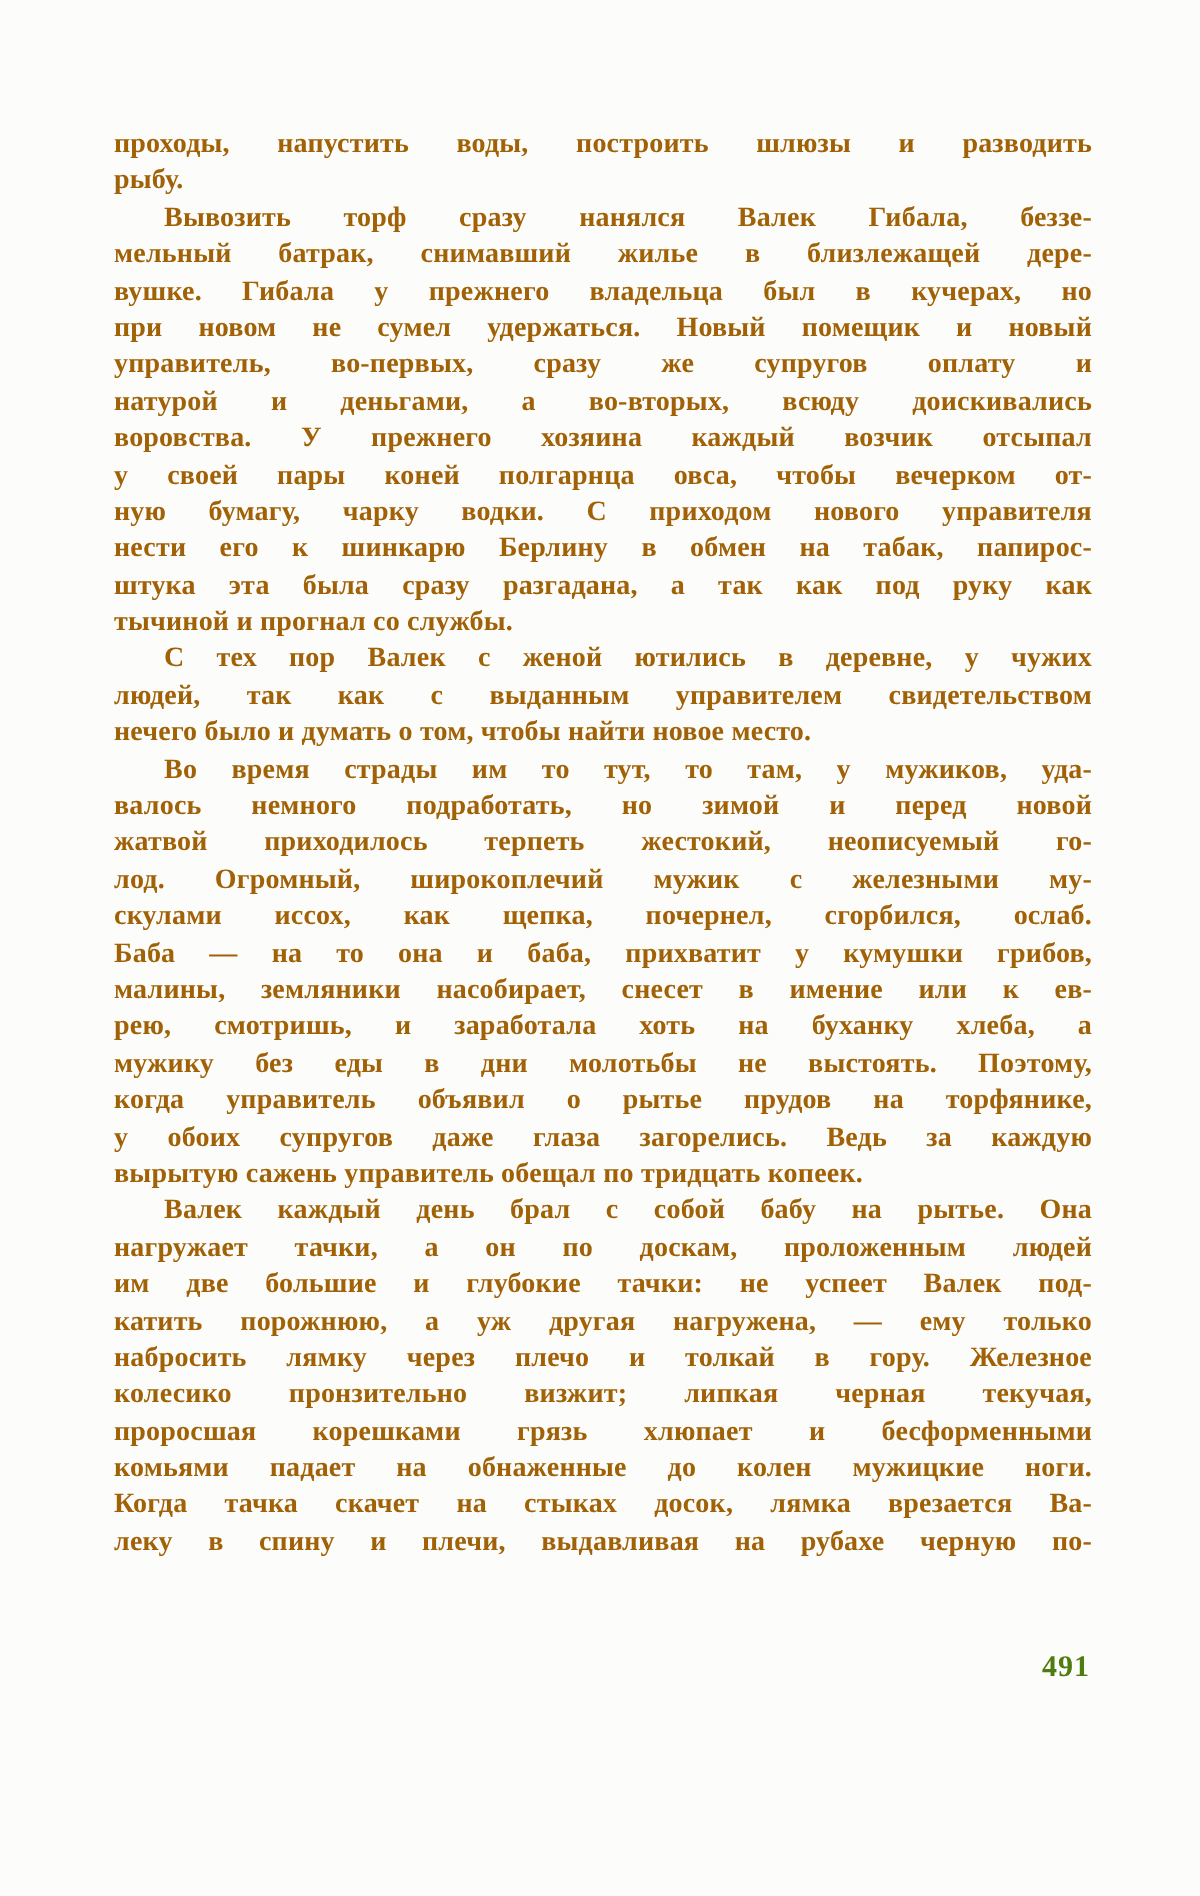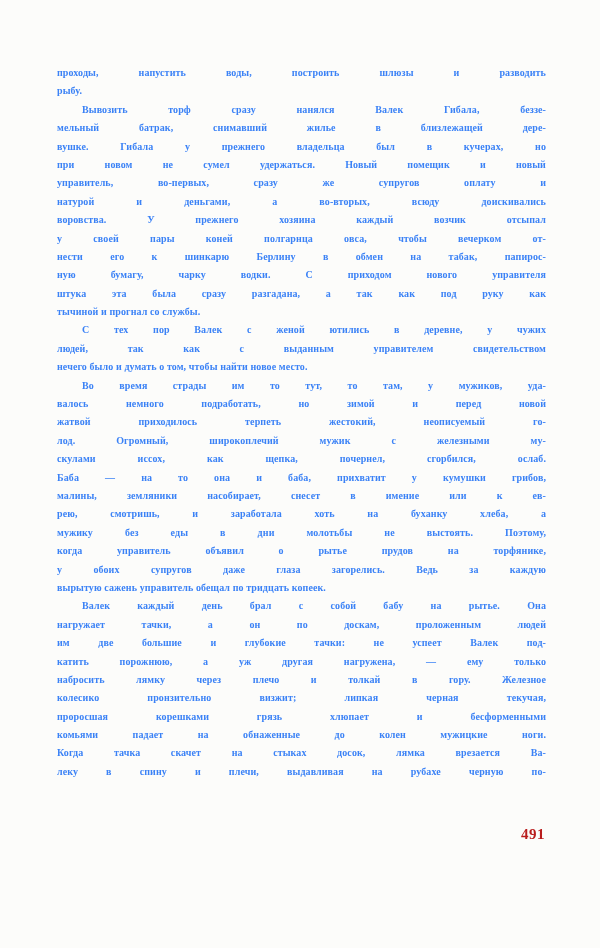--- a/index.html
+++ b/index.html
@@ -15,64 +15,64 @@
     overflow: hidden;
     font-family: "Liberation Serif", "DejaVu Serif", serif;
   }
   .text-block {
     position: absolute;
     left: 57px;
     top: 64px;
     width: 489px;
   }
   .line {
-    font-size: 10px;
+    font-size: 14px;
     font-weight: 700;
     line-height: 18.4px;
     height: 18.4px;
-    color: #3b82f6;
+    color: #a16207;
     text-align: justify;
     text-align-last: justify;
     letter-spacing: 0.1px;
     white-space: normal;
     overflow: hidden;
   }
   .line.indent {
     text-indent: 25px;
   }
   .line.last {
     text-align-last: left;
   }
   .page-number {
     position: absolute;
     top: 826px;
     right: 55px;
     font-size: 15px;
     font-weight: 700;
-    color: #b91c1c;
+    color: #4d7c0f;
     letter-spacing: 0.5px;
   }
 </style>
 </head>
 <body>
 
 <div class="scan-page">
   <div class="text-block">
       <div class="line">проходы, напустить воды, построить шлюзы и разводить</div>
       <div class="line last">рыбу.</div>
       <div class="line indent">Вывозить торф сразу нанялся Валек Гибала, беззе-</div>
       <div class="line">мельный батрак, снимавший жилье в близлежащей дере-</div>
       <div class="line">вушке. Гибала у прежнего владельца был в кучерах, но</div>
       <div class="line">при новом не сумел удержаться. Новый помещик и новый</div>
       <div class="line">управитель, во-первых, сразу же супругов оплату и</div>
       <div class="line">натурой и деньгами, а во-вторых, всюду доискивались</div>
       <div class="line">воровства. У прежнего хозяина каждый возчик отсыпал</div>
       <div class="line">у своей пары коней полгарнца овса, чтобы вечерком от-</div>
+      <div class="line">ную бумагу, чарку водки. С приходом нового управителя</div>
       <div class="line">нести его к шинкарю Берлину в обмен на табак, папирос-</div>
-      <div class="line">ную бумагу, чарку водки. С приходом нового управителя</div>
       <div class="line">штука эта была сразу разгадана, а так как под руку как</div>
       <div class="line last">тычиной и прогнал со службы.</div>
       <div class="line indent">С тех пор Валек с женой ютились в деревне, у чужих</div>
       <div class="line">людей, так как с выданным управителем свидетельством</div>
       <div class="line last">нечего было и думать о том, чтобы найти новое место.</div>
       <div class="line indent">Во время страды им то тут, то там, у мужиков, уда-</div>
       <div class="line">валось немного подработать, но зимой и перед новой</div>
       <div class="line">жатвой приходилось терпеть жестокий, неописуемый го-</div>
       <div class="line">лод. Огромный, широкоплечий мужик с железными му-</div>
       <div class="line">скулами иссох, как щепка, почернел, сгорбился, ослаб.</div>

